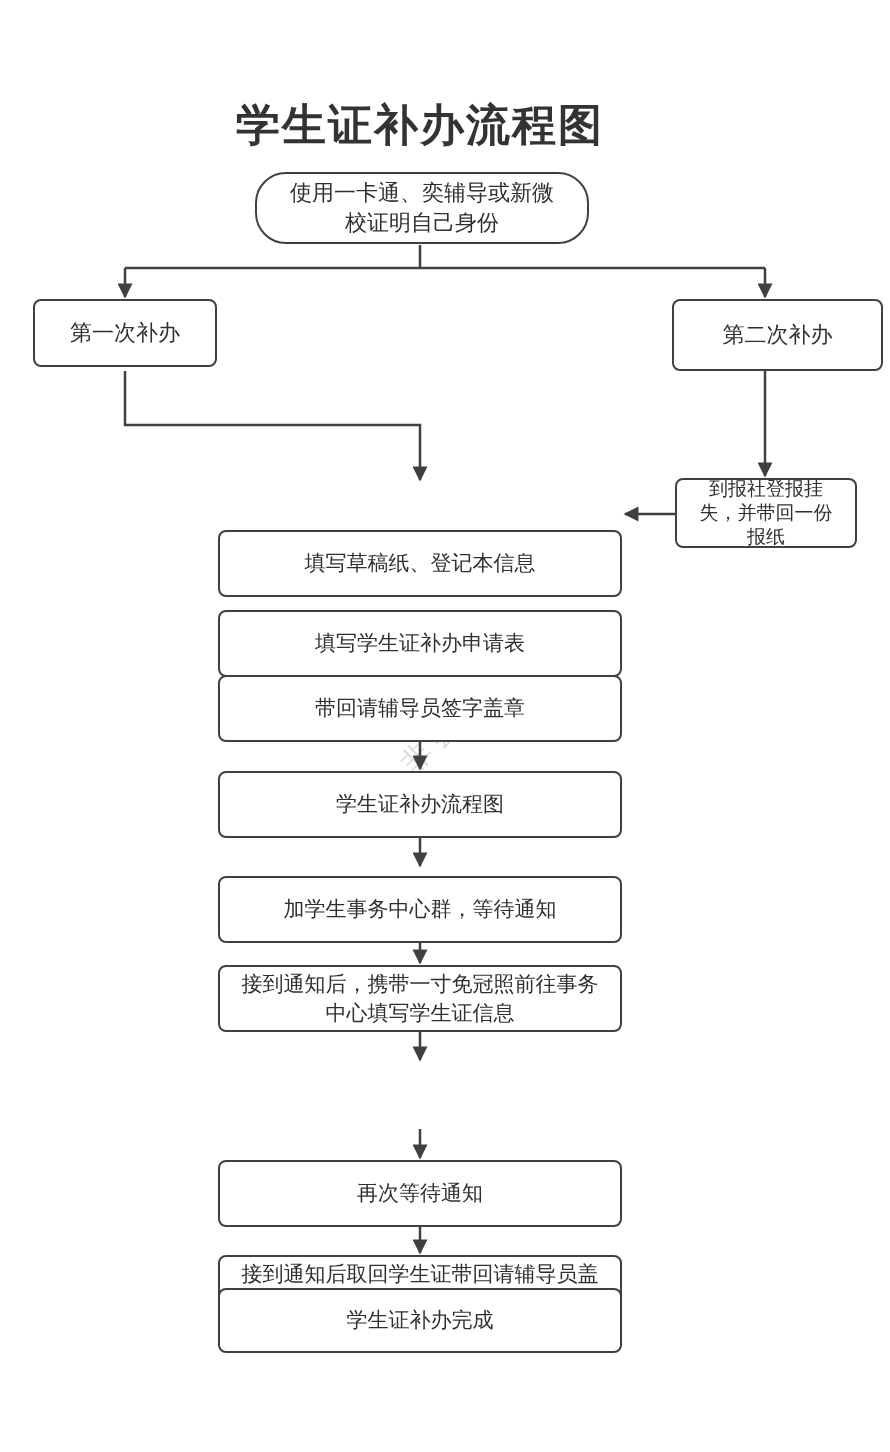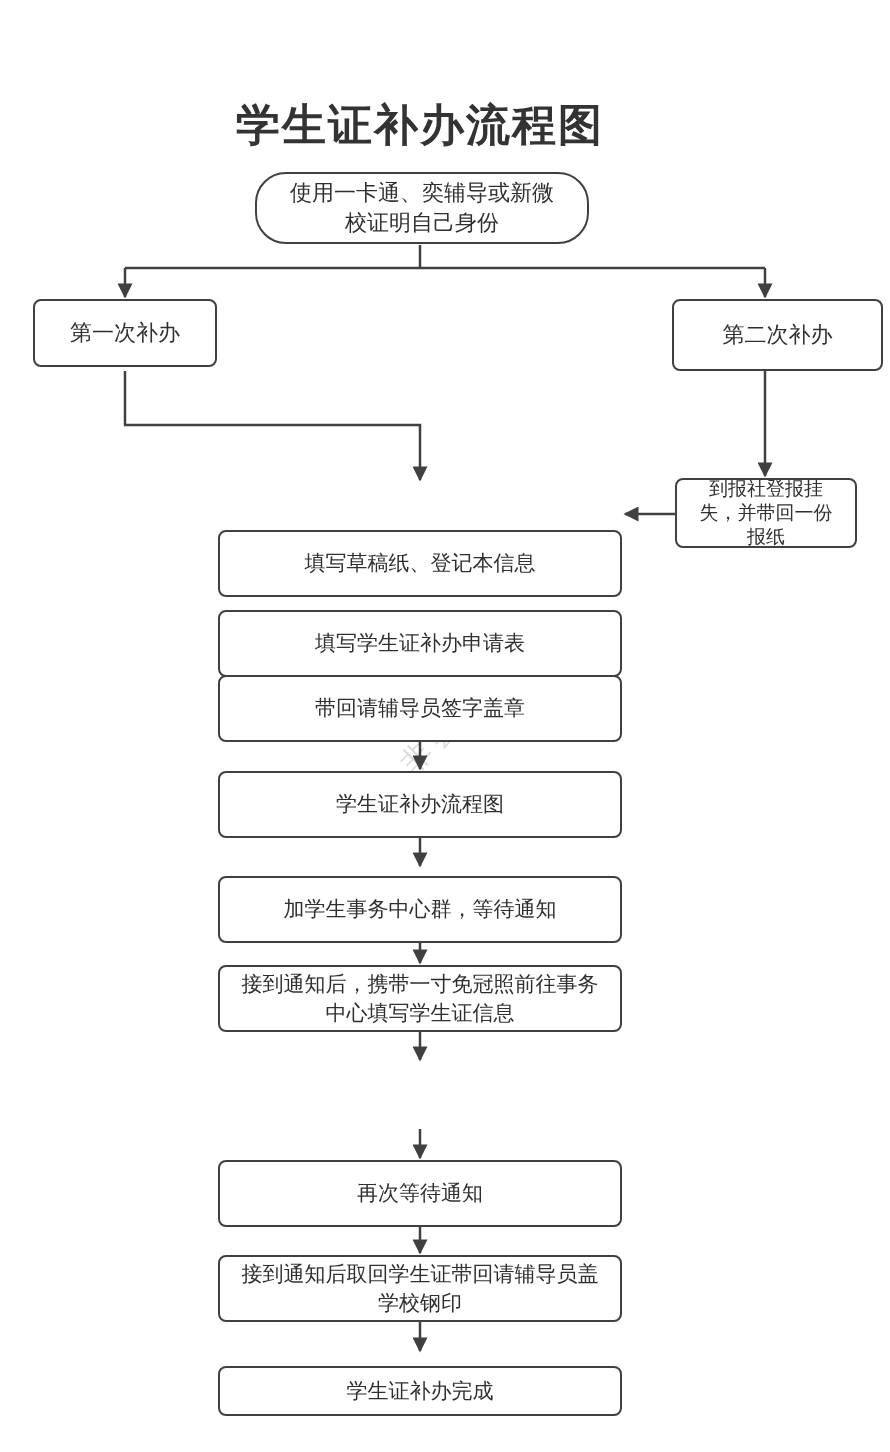--- a/index.html
+++ b/index.html
@@ -44,21 +44,21 @@
   #n-newspaper{left:675px;top:478px;width:182px;height:70px;font-size:19px;line-height:1.25;padding:2px 6px;}
   #n-s0{top:482px;margin-top:48px;}
   #n-s1{top:610px;}
   #n-s2{top:675px;}
   #n-s3{top:771px;}
   #n-s4{top:868px;margin-top:8px;}
   #n-s5{top:965px;}
   #n-s6{top:1062px;}
   #n-s7{top:1160px;}
   #n-s8{top:1255px;}
-  #n-s9{top:1366px;height:50px;}
+  #n-s9{top:1288px;height:65px;}
   svg.wires{position:absolute;left:0;top:0;z-index:1;pointer-events:none;}
   .watermark{
     position:absolute;
     left:470px;top:705px;
     transform:translate(-50%,-50%) rotate(-45deg);
     font-size:30px;
     color:rgba(190,190,190,0.55);
     letter-spacing:6px;
     white-space:nowrap;
     z-index:0;

